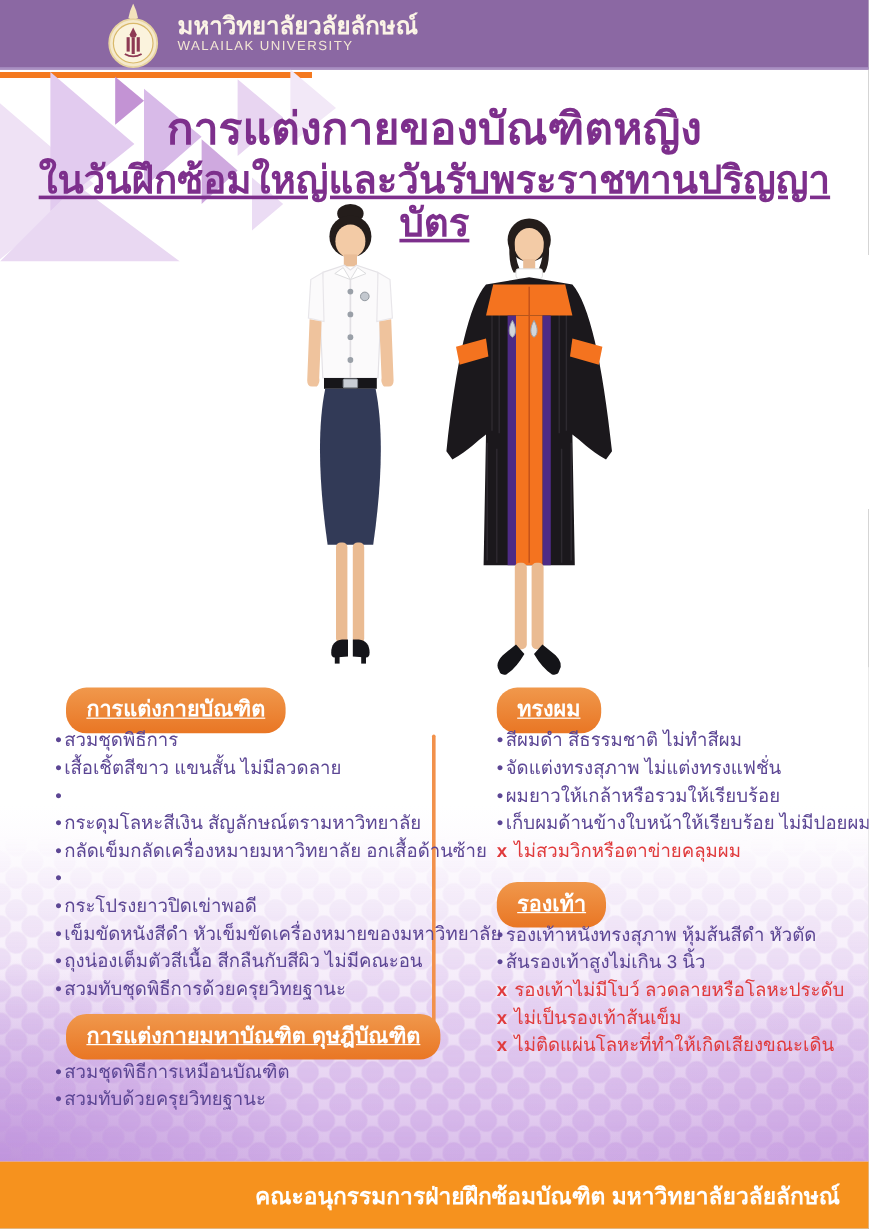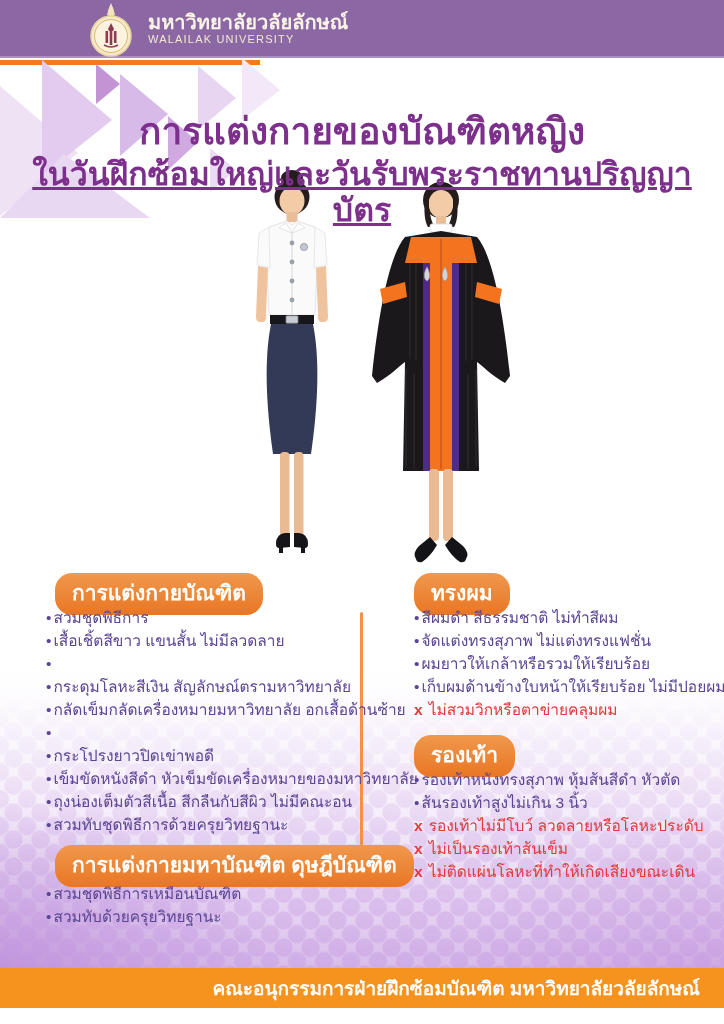--- a/index.html
+++ b/index.html
@@ -15,21 +15,21 @@
     background:#8B68A3; border-bottom:2px solid #A98FC2;
   }
   .logo{ position:absolute; left:82px; top:3px; width:58px; height:54px; }
   .uni-names{ position:absolute; left:148px; top:13px; }
   .uni-th{ color:#FBF4E6; font-size:20px; font-weight:bold; line-height:18px; }
   .uni-en{ color:#F3E7D4; font-size:11px; letter-spacing:1.2px; margin-top:2px; }
   .orange-line{ position:absolute; left:0; top:60px; width:260px; height:5px; background:#F4791F; }
   .tri-decor{ position:absolute; left:0; top:58px; width:330px; height:160px; }
   
   .title-wrap{ position:absolute; left:30px; top:86px; width:664px; text-align:center; z-index:3; }
-  .title-1{ font-size:37px; font-weight:bold; color:#7D2F8C; line-height:44px;margin-top:24px; }
+  .title-1{ font-size:37px; font-weight:bold; color:#7D2F8C; line-height:44px; }
   .title-2{ font-size:32px; font-weight:bold; color:#7D2F8C; line-height:36px; margin-top:2px;text-decoration:underline; }
   
   .figure-uniform{ position:absolute; left:230px; top:167px; width:124px; height:392px; z-index:2; }
   .figure-gown{ position:absolute; left:360px; top:169px; width:162px; height:398px; z-index:2; }
   
   .content-bg{
     position:absolute; left:0; top:556px; width:724px; height:412px;
     background:
       radial-gradient(ellipse 420px 260px at 0% 100%, rgba(168,112,205,0.50), rgba(168,112,205,0) 65%),
       radial-gradient(ellipse 420px 240px at 100% 100%, rgba(190,140,215,0.38), rgba(190,140,215,0) 65%),
@@ -42,22 +42,22 @@
       radial-gradient(circle, rgba(193,148,224,0.40) 8.5px, rgba(193,148,224,0) 9.8px);
     background-size:27px 27px, 27px 27px;
     background-position:0 0, 13.5px 13.5px;
     -webkit-mask-image:linear-gradient(180deg, rgba(0,0,0,0) 0%, rgba(0,0,0,0) 34%, rgba(0,0,0,0.75) 72%, #000 100%);
     mask-image:linear-gradient(180deg, rgba(0,0,0,0) 0%, rgba(0,0,0,0) 34%, rgba(0,0,0,0.75) 72%, #000 100%);
   }
   
   .pill{
     position:absolute; display:inline-block; z-index:4;
     background:linear-gradient(180deg,#F0984C 0%,#E97624 100%);
-    color:#ffffff; font-weight:bold; font-size:21px;
-    padding:3px 17px 6px 17px; border-radius:17px; white-space:nowrap;
+    color:#ffffff; font-weight:bold; font-size:18px;
+    padding:3px 17px 6px 17px; border-radius:17px; white-space:nowrap;text-decoration:underline;
   }
   .pill-grad   { left:55px;  top:573px; }
   .pill-hair   { left:414px; top:573px; }
   .pill-shoes  { left:414px; top:735px; }
   .pill-post   { left:55px;  top:845px; }
   
   .rules{ position:absolute; list-style:none; z-index:4; font-size:15.5px; color:#5C4694; }
   .rules li{ line-height:23px; white-space:nowrap; display:flex; align-items:baseline; }
   .rules li .mk{ margin-right:2px; }
   .rules li.no{ color:#E03A3C; }
@@ -66,21 +66,21 @@
   .list-hair  { left:414px; top:606px; }
   .list-shoes { left:414px; top:768px; }
   .list-post  { left:46px;  top:882px; }
   
   .divider{
     position:absolute; left:360px; top:612px; width:3px; height:253px;
     background:#F2914B; border-radius:2px; z-index:4;
   }
   
   .footer{
-    position:absolute; left:0; top:968px; width:724px; height:40px;
+    position:absolute; left:0; top:968px; width:724px; height:56px;
     background:#F6921E; display:flex; align-items:center; justify-content:flex-end;
     padding-right:24px; z-index:5;
   }
   .footer-text{ color:#ffffff; font-size:19px; font-weight:bold; }
 </style>
 </head>
 <body>
 
 <div class="poster">
 

